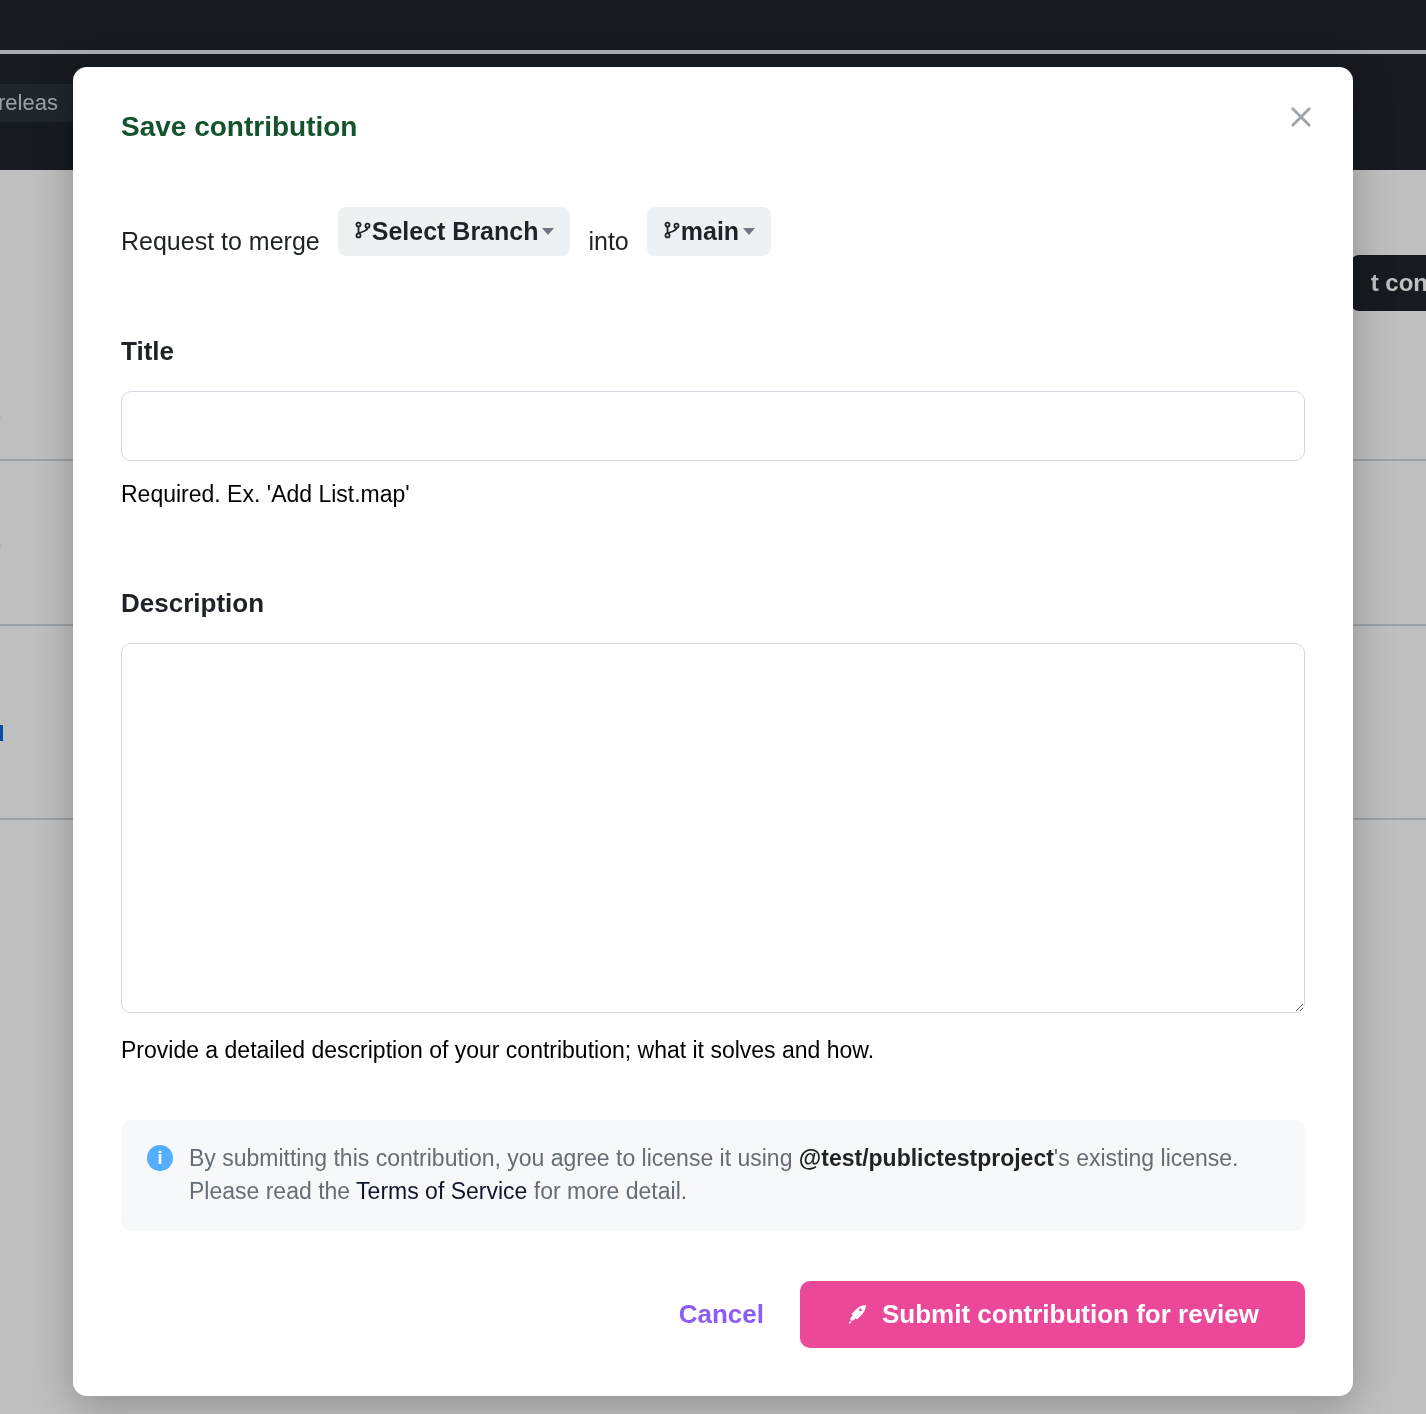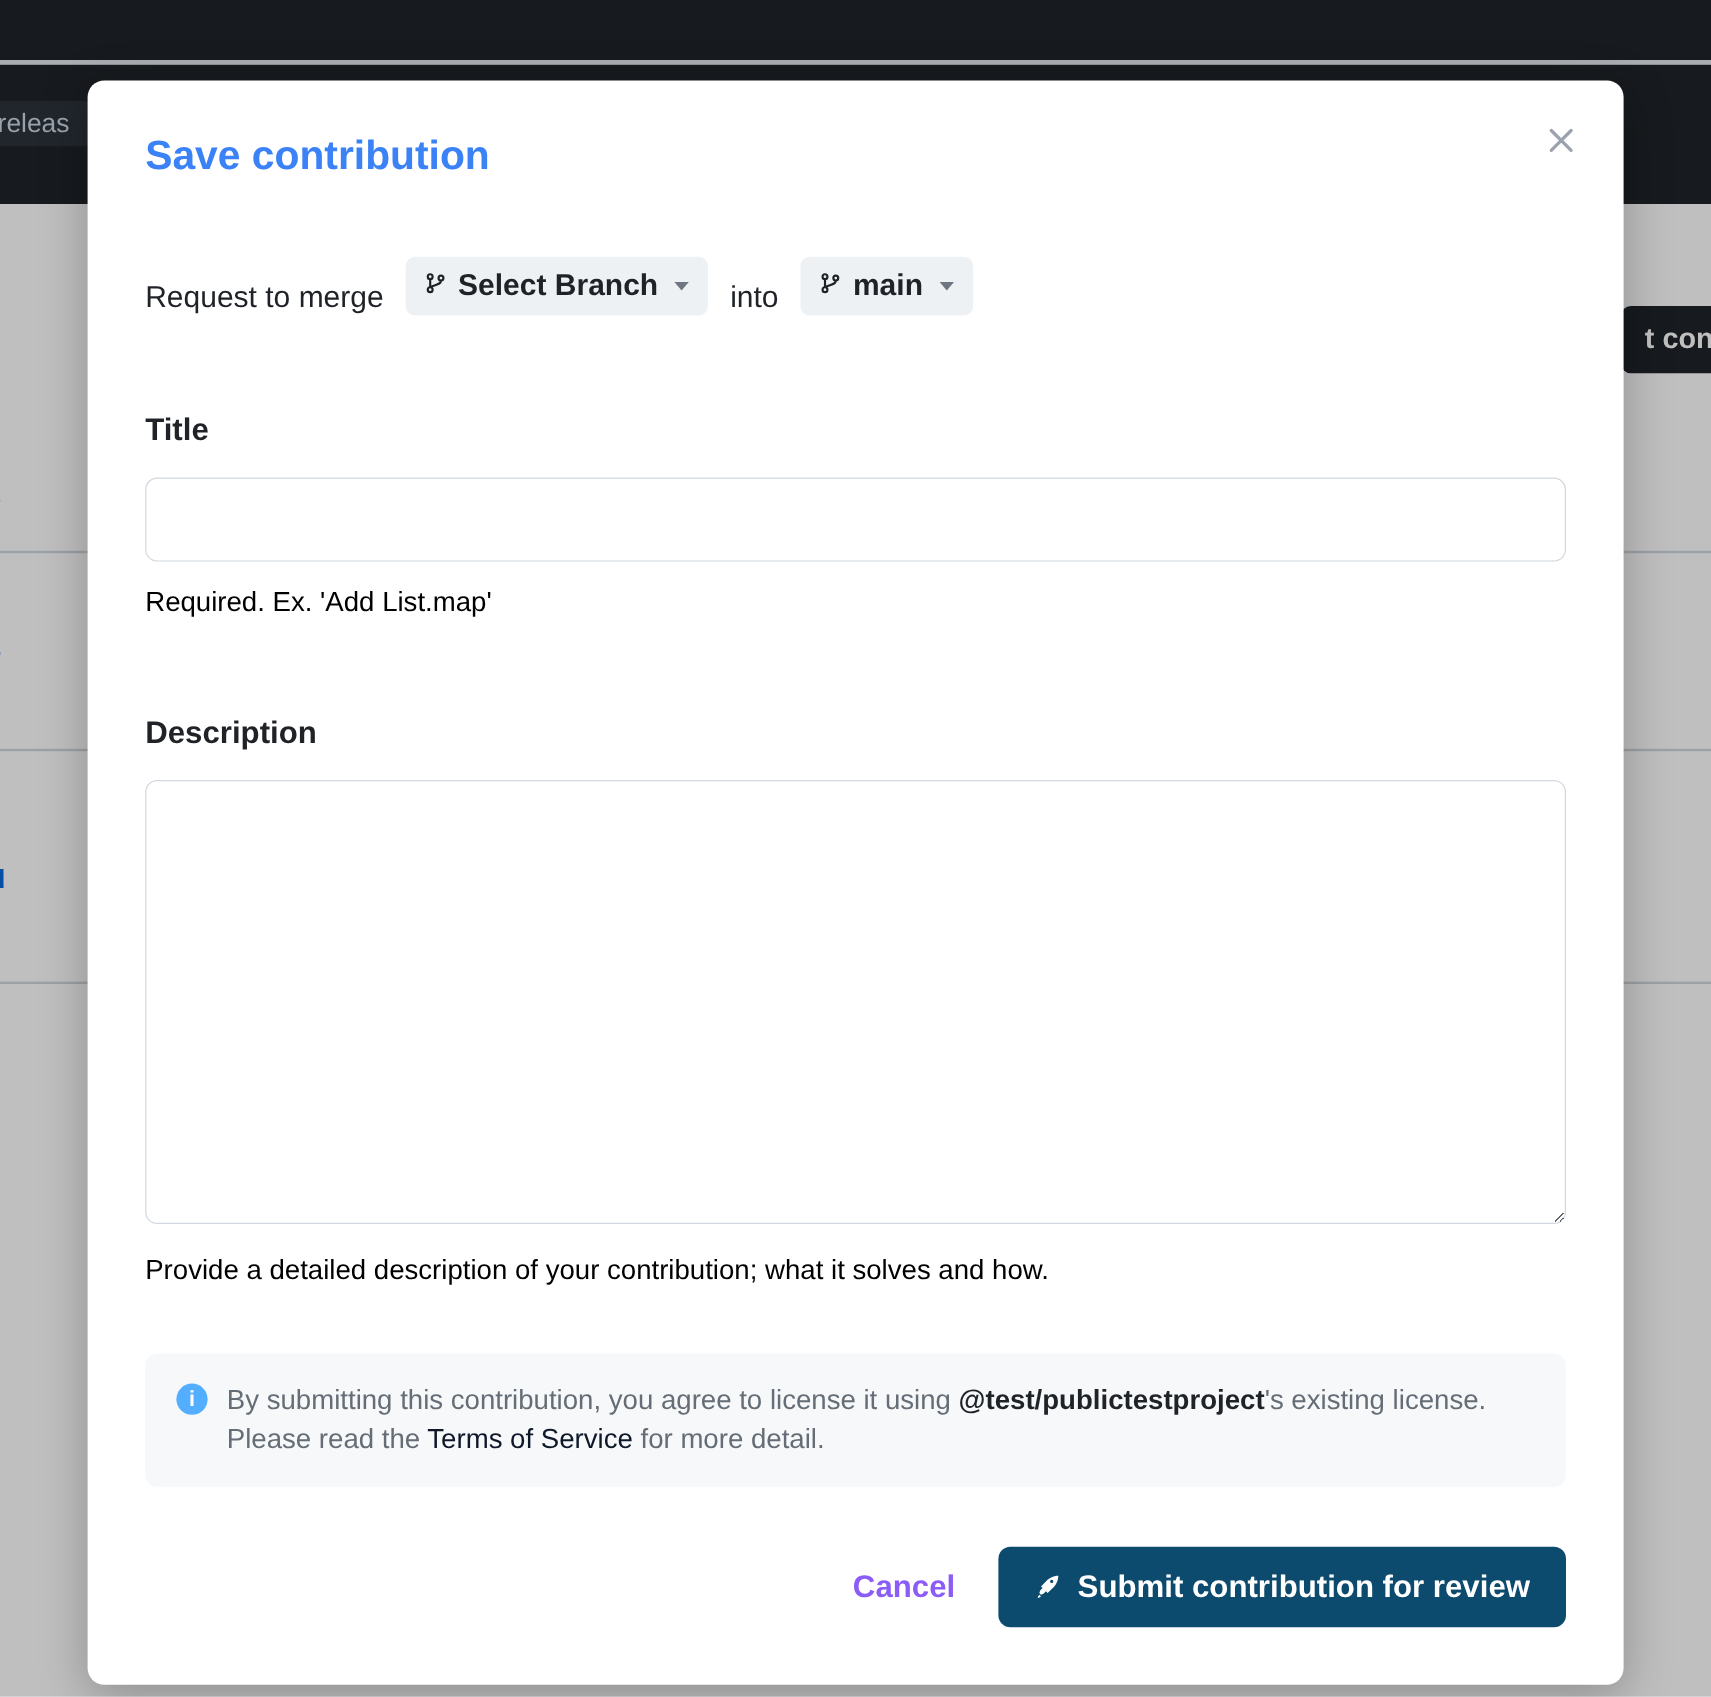--- a/index.html
+++ b/index.html
@@ -84,23 +84,23 @@
     position: absolute;
     top: 67px;
     left: 73px;
     width: 1280px;
     background: #fff;
     border-radius: 14px;
     box-shadow: 0 10px 40px rgba(0,0,0,0.25);
     padding: 44px 48px 48px 48px;
   }
   .modal-title {
-    font-size: 34px;
-    font-weight: 700;
-    color: #3b82f6;
+    font-size: 28px;
+    font-weight: 700;
+    color: #14532d;
   }
   .close-btn {
     position: absolute;
     top: 32px;
     right: 34px;
     width: 36px;
     height: 36px;
     cursor: pointer;
     color: #9ca3af;
     display: flex;
@@ -112,21 +112,20 @@
     display: flex;
     align-items: flex-end;
     gap: 18px;
     margin-top: 64px;
     font-size: 25px;
     color: #1f2328;
   }
   .branch-select {
     display: inline-flex;
     align-items: center;
-    gap: 10px;
     background: #eef1f4;
     border-radius: 8px;
     padding: 10px 16px;
     cursor: pointer;
   }
   .branch-select .label { font-weight: 700; color: #1f2328; }
   .branch-icon svg { width: 18px; height: 20px; }
   .caret {
     width: 0; height: 0;
     border-left: 6px solid transparent;
@@ -204,27 +203,27 @@
   }
   .cancel-btn {
     color: #8b5cf6;
     font-size: 26px;
     font-weight: 700;
     cursor: pointer;
     background: none;
     border: none;
   }
   .submit-btn {
-    background: #0c4a6e;
+    background: #ec4899;
     color: #fff;
     font-size: 26px;
     font-weight: 700;
     border: none;
     border-radius: 10px;
-    padding: 18px 30px;
+    padding: 18px 46px;
     cursor: pointer;
     display: inline-flex;
     align-items: center;
     gap: 14px;
   }
   .submit-btn svg { width: 22px; height: 22px; }
 </style>
 </head>
 <body>
 

